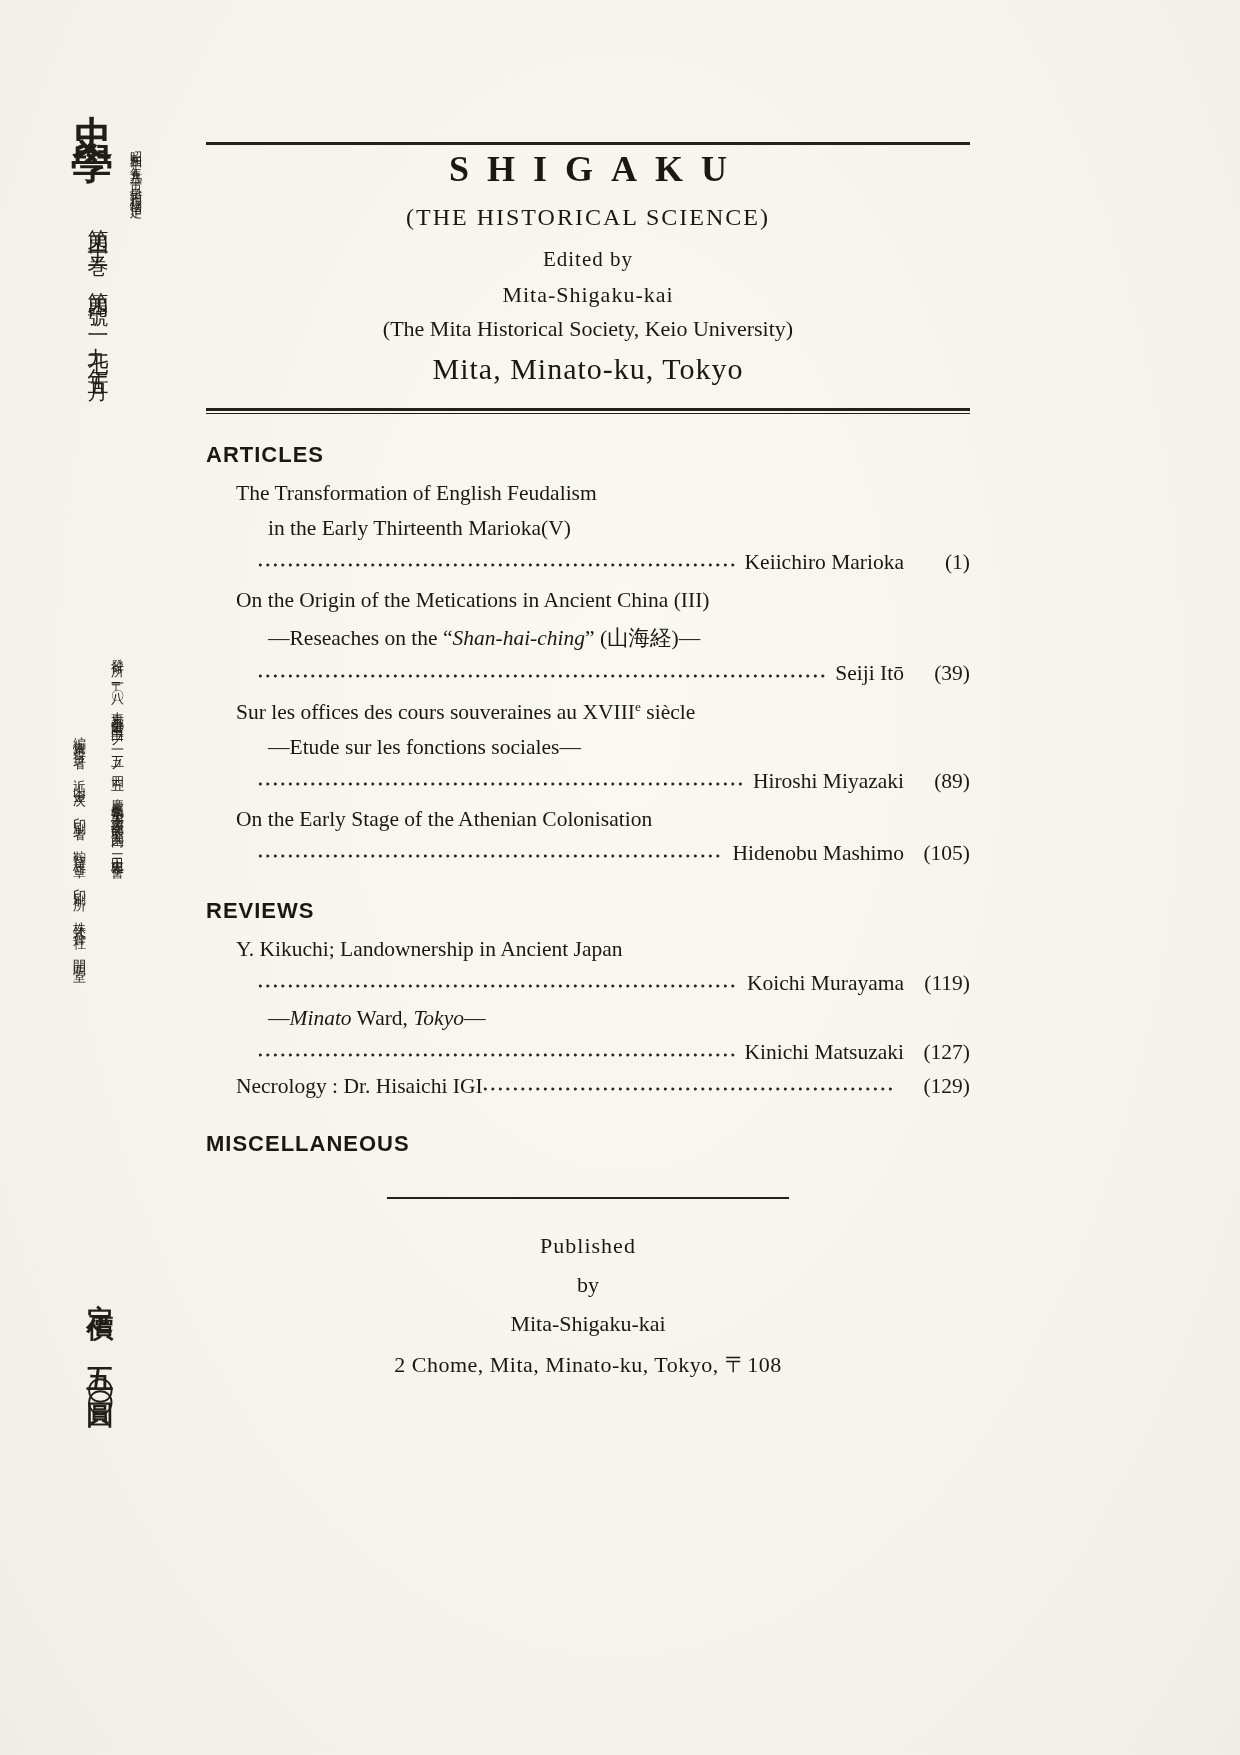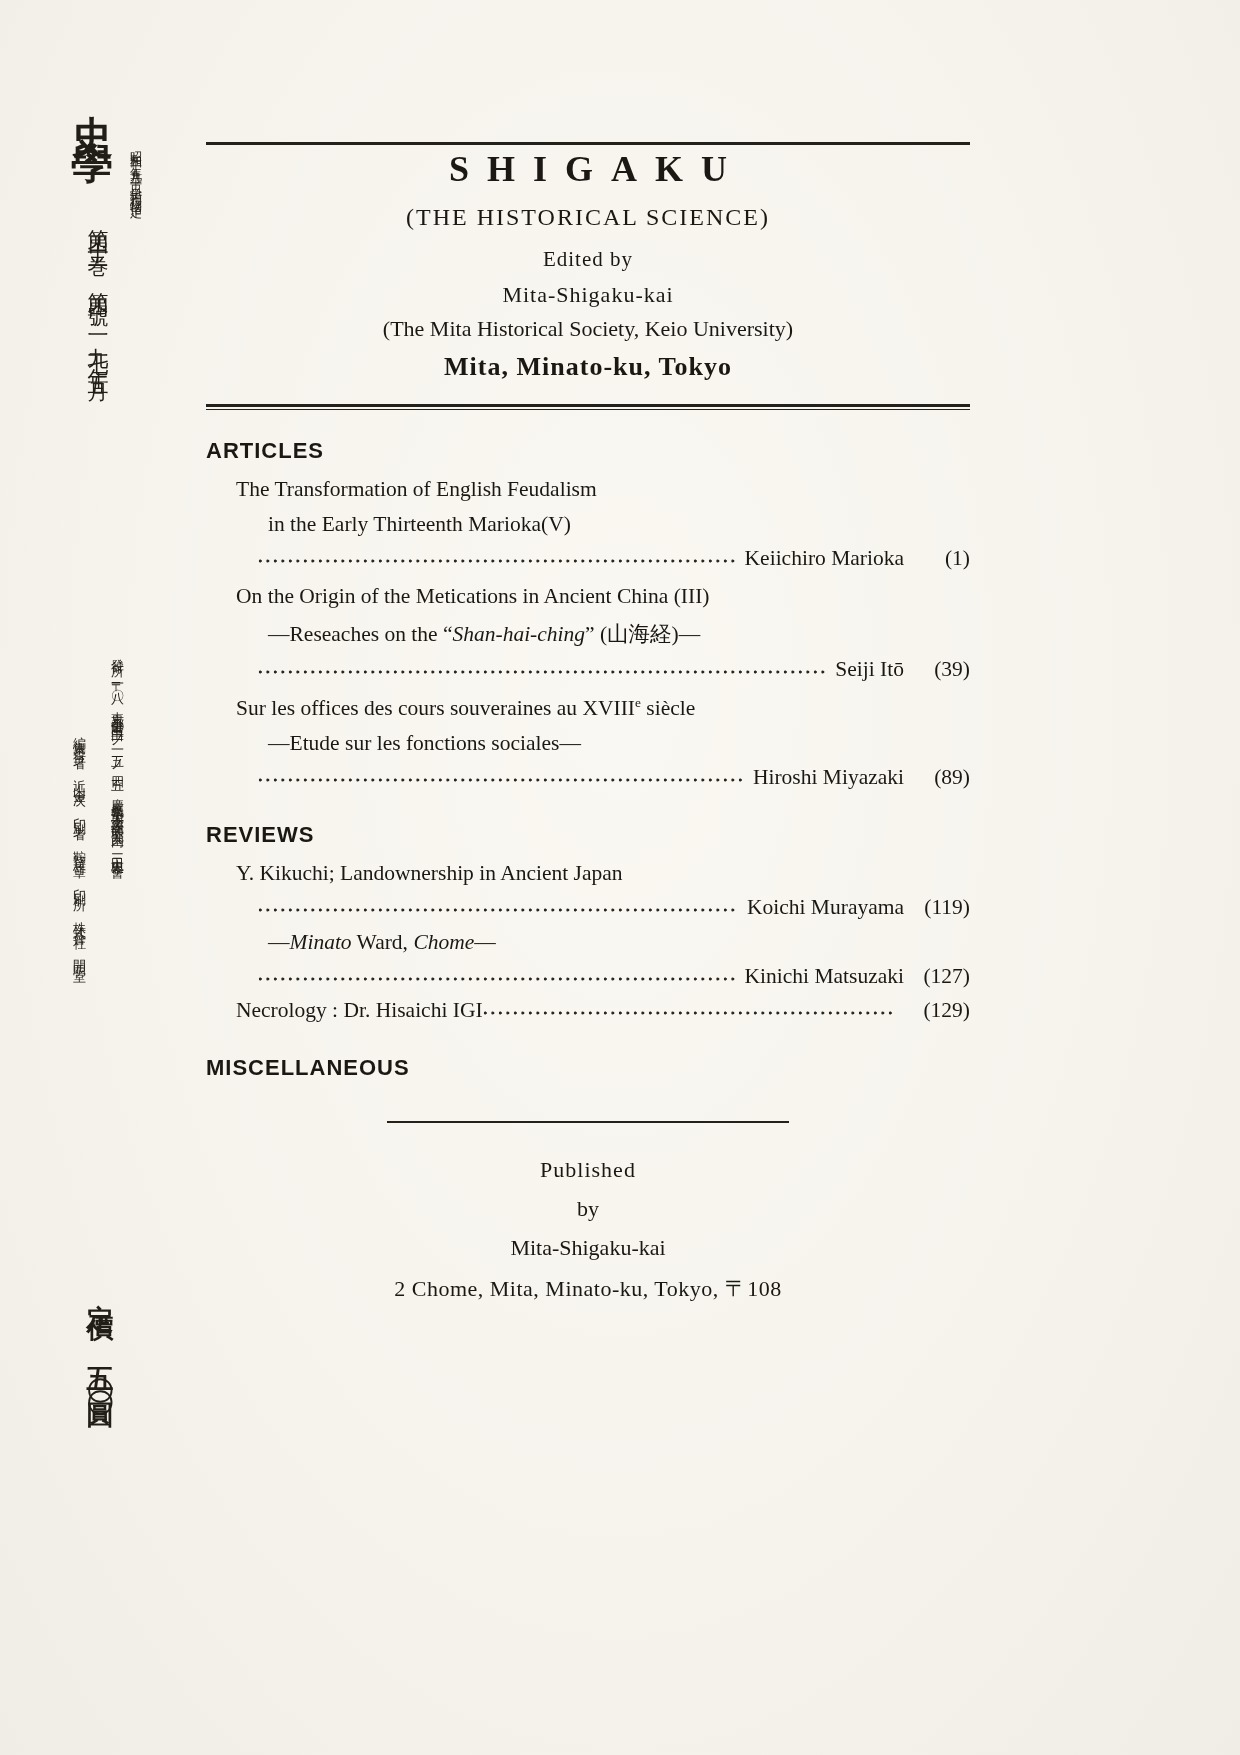--- a/index.html
+++ b/index.html
@@ -55,21 +55,21 @@
     margin-top: 3px;
     font-size: 36px;
     font-weight: bold;
     letter-spacing: 18px;
     padding-left: 18px; 
   }
   .mast-sub   { margin-top: 14px; font-size: 24px; letter-spacing: 2px; }
   .mast-edit  { margin-top: 16px; font-size: 21px; letter-spacing: 1px; }
   .mast-editor{ margin-top: 10px; font-size: 22px; letter-spacing: 1px; }
   .mast-soc   { margin-top: 8px;  font-size: 22px; }
-  .mast-addr  { margin-top: 10px; font-size: 26px; font-weight: bold; letter-spacing: 1px; }
+  .mast-addr  { margin-top: 10px; font-size: 30px; font-weight: normal; letter-spacing: 1px; }
 
   .rule-double {
     margin-top: 22px;
     height: 6px;
     border-top: 3px solid #24211b;
     border-bottom: 1.5px solid #24211b;
   }
 
   .section-heading {
     margin-top: 28px;
@@ -168,34 +168,42 @@
     <div class="entry">
       <div class="l1"><span>Sur les offices des cours souveraines au XVIII</span><sup>e</sup><span> siècle</span></div>
       <div class="l2">—Etude sur les fonctions sociales—</div>
       <div class="leader">
         <span class="dots"></span>
         <span class="author">Hiroshi Miyazaki</span>
         <span class="pageno">(89)</span>
       </div>
     </div>
 
+    <div class="entry">
+      <div class="l1">On the Early Stage of the Athenian Colonisation</div>
+      <div class="leader">
+        <span class="dots"></span>
+        <span class="author">Hidenobu Mashimo</span>
+        <span class="pageno">(105)</span>
+      </div>
+    </div>
 
     <div class="section-heading tight">REVIEWS</div>
 
     <div class="entry">
       <div class="l1">Y. Kikuchi;  Landownership in Ancient Japan</div>
       <div class="leader">
         <span class="dots"></span>
         <span class="author">Koichi Murayama</span>
         <span class="pageno">(119)</span>
       </div>
     </div>
 
     <div class="entry">
-      <div class="l2"><span>—</span><span class="it">Minato</span><span> Ward, </span><span class="it">Chome</span><span>—</span></div>
+      <div class="l2"><span>—</span><span class="it">Minato</span><span> Ward, </span><span class="it">Tokyo</span><span>—</span></div>
       <div class="leader">
         <span class="dots"></span>
         <span class="author">Kinichi Matsuzaki</span>
         <span class="pageno">(127)</span>
       </div>
     </div>
 
     <div class="entry">
       <div class="leader necro">
         <span class="nec-title">Necrology :  Dr. Hisaichi IGI</span>

